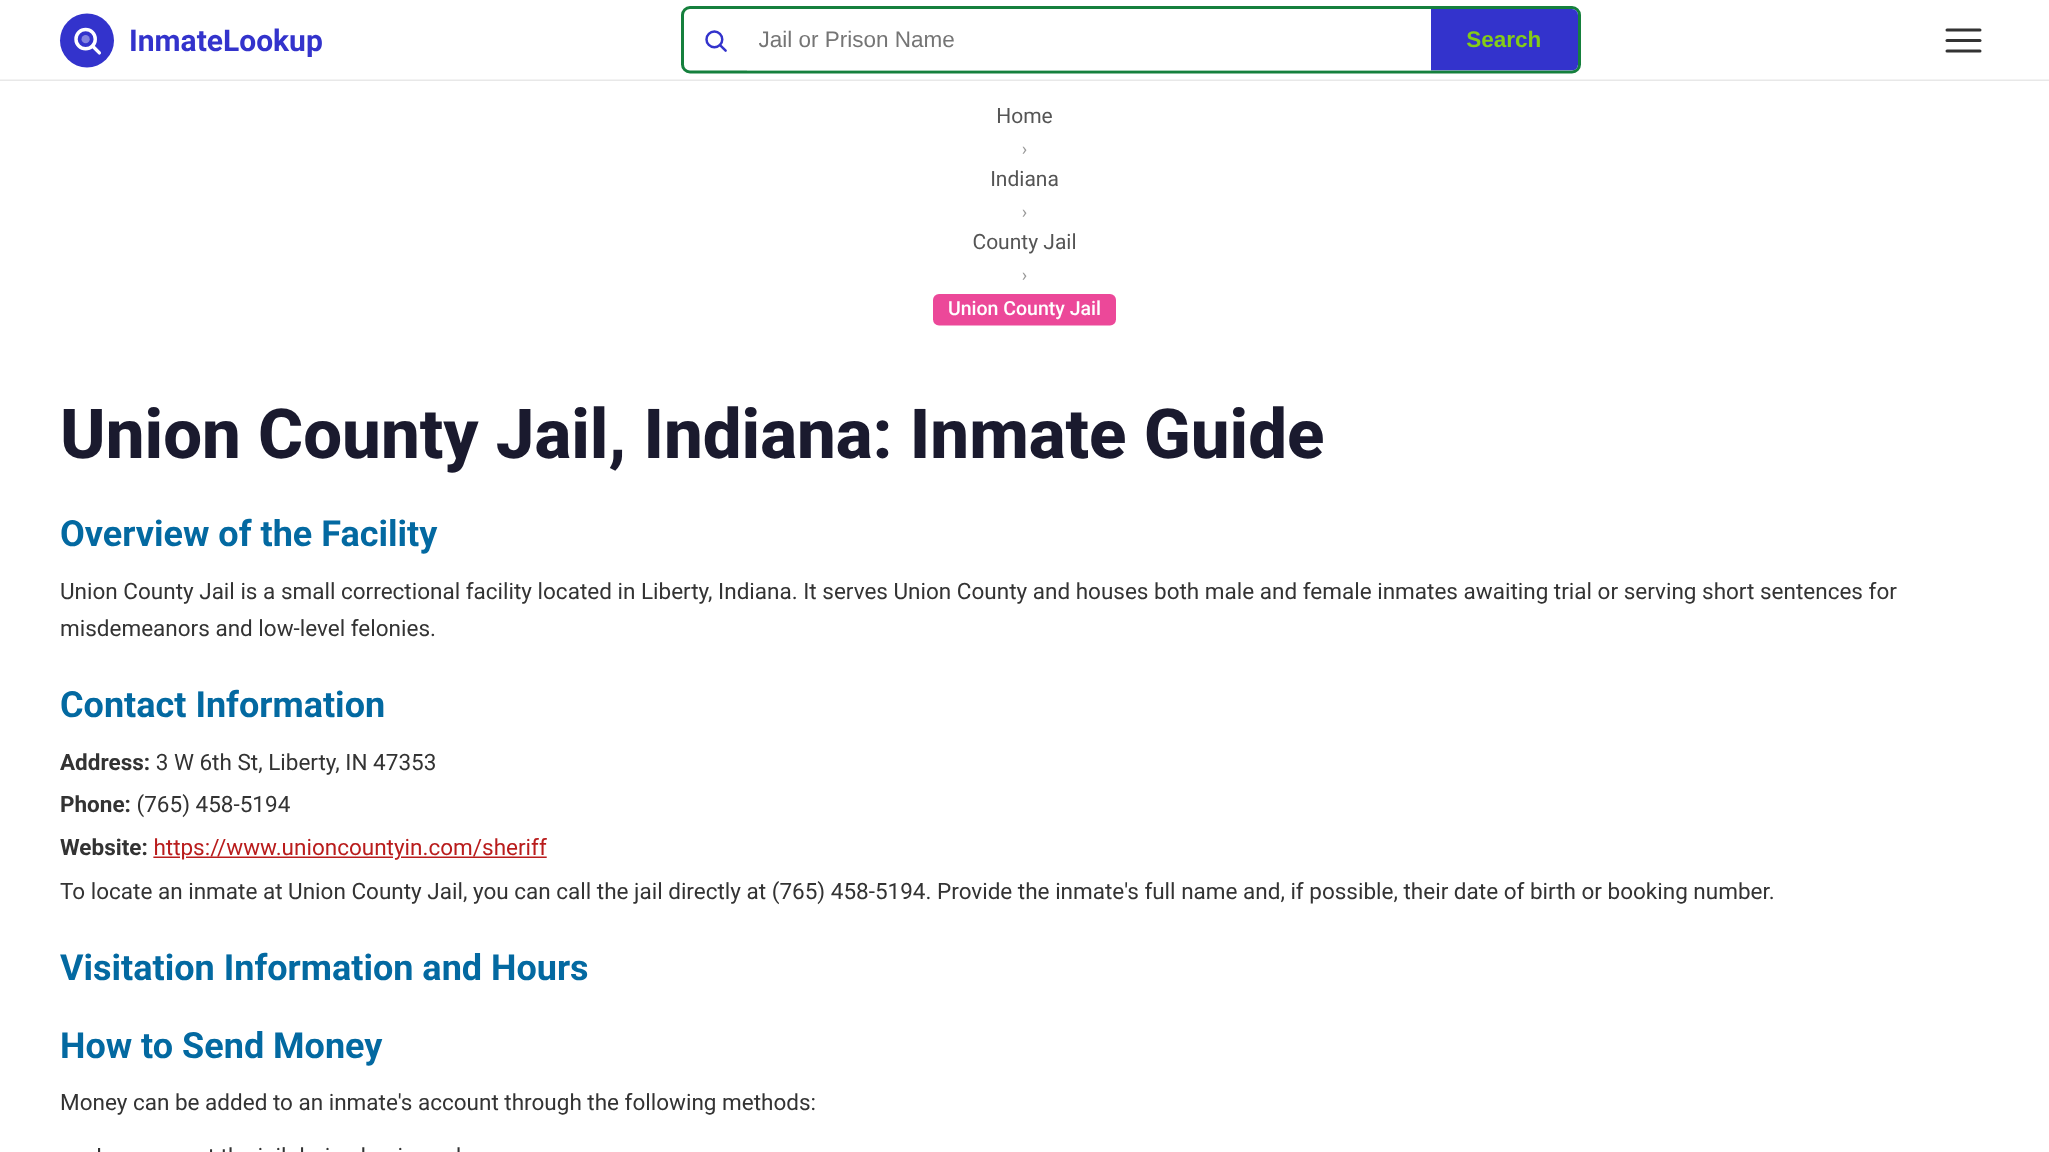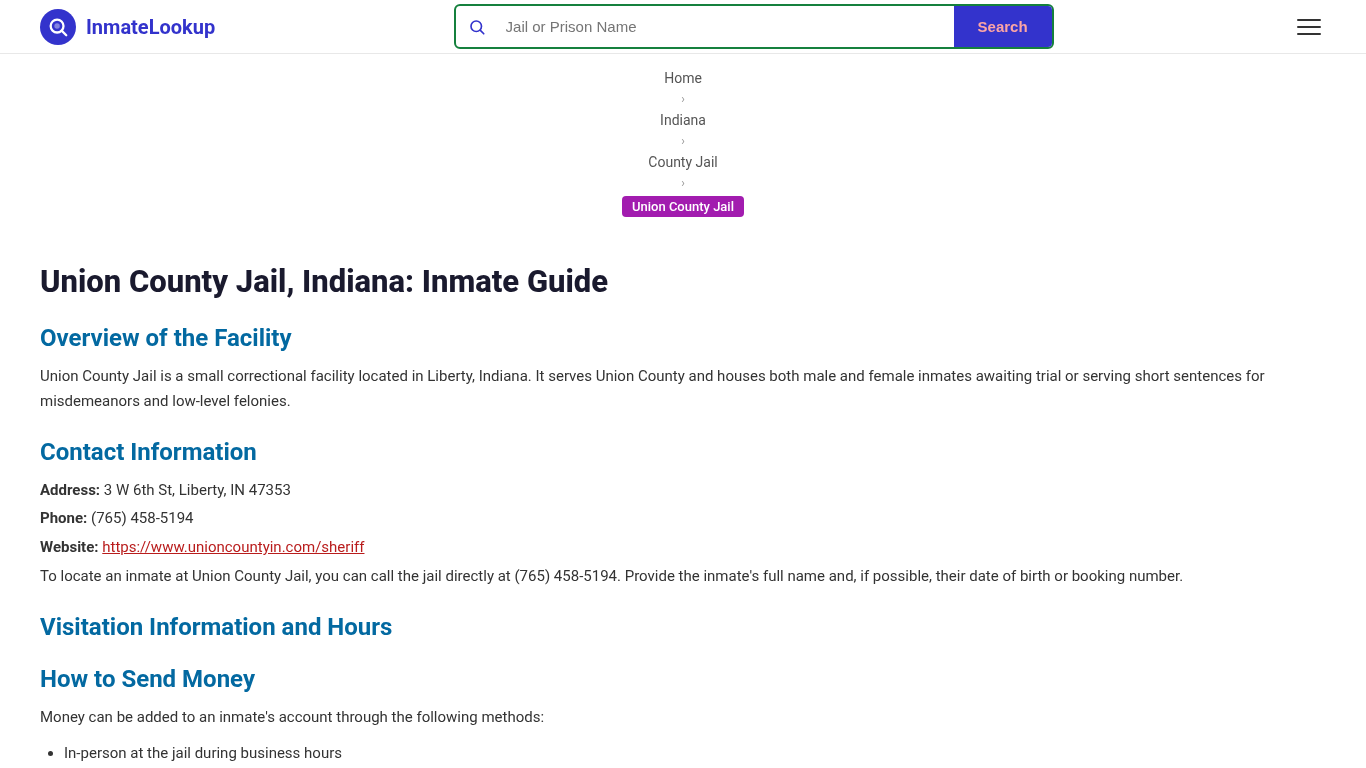--- a/index.html
+++ b/index.html
@@ -78,21 +78,21 @@
       padding: 12px 8px;
       border: none;
       outline: none;
       font-size: 15px;
       color: #999;
       background: #fff;
     }
     .search-button {
       padding: 12px 24px;
       background: #3333cc;
-      color: #fca5a5;
+      color: #84cc16;
       border: none;
       cursor: pointer;
       font-size: 15px;
       font-weight: 600;
       white-space: nowrap;
     }
     .menu-button {
       background: none;
       border: none;
       cursor: pointer;
@@ -118,34 +118,34 @@
     }
     .breadcrumb a {
       color: #555;
       text-decoration: none;
     }
     .breadcrumb-separator {
       color: #999;
       font-size: 12px;
     }
     .breadcrumb-current {
-      background: #a21caf;
+      background: #ec4899;
       color: #fff;
       padding: 3px 10px;
       border-radius: 4px;
       font-size: 13px;
       font-weight: 500;
       text-align: center;
     }
     main {
       padding: 30px 40px 40px;
       max-width: 1366px;
     }
     h1 {
-      font-size: 31px;
+      font-size: 46px;
       font-weight: 800;
       color: #1a1a2e;
       margin-bottom: 16px;
       line-height: 1.2;
     }
     h2 {
       font-size: 24px;
       font-weight: 700;
       color: #0369a1;
       margin-bottom: 12px;

